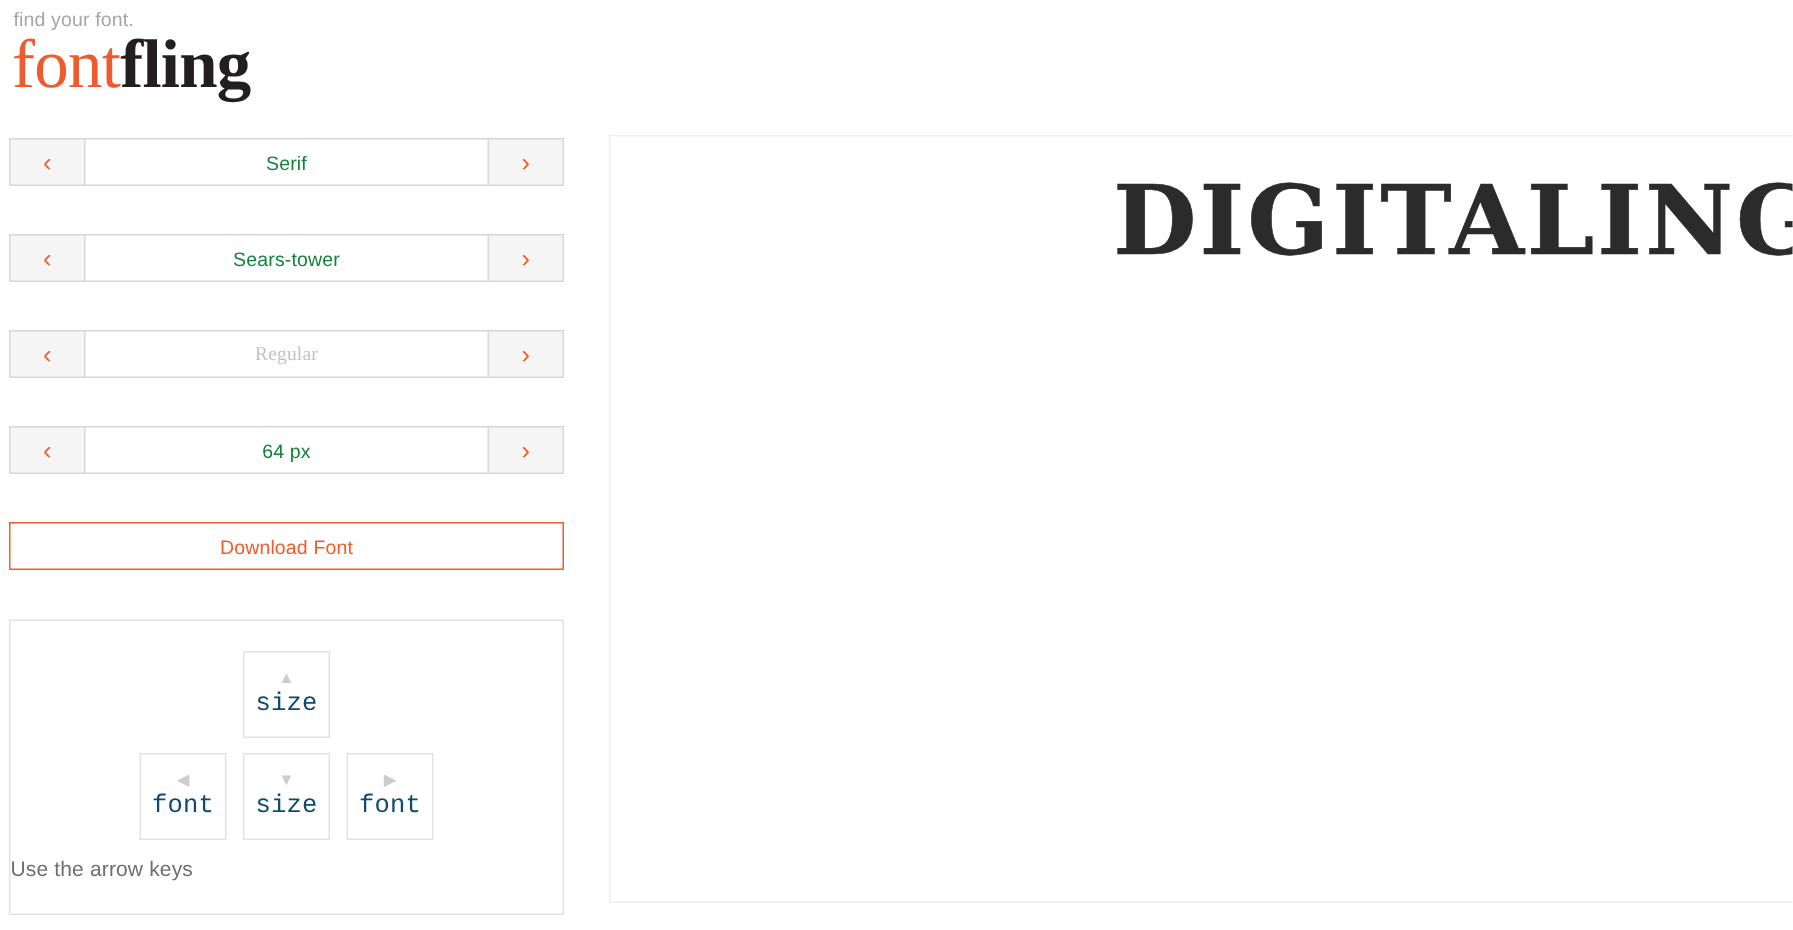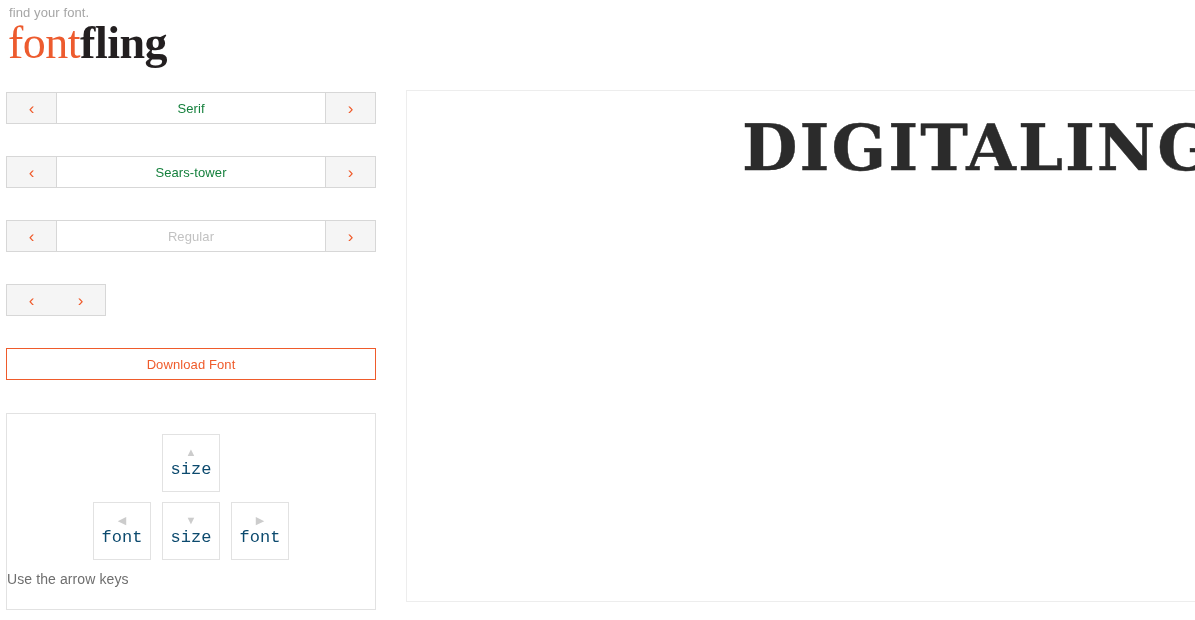--- a/index.html
+++ b/index.html
@@ -89,21 +89,21 @@
     background: #ffffff;
     border: 1px solid #d7d7d7;
     box-sizing: border-box;
     display: flex;
     align-items: center;
     justify-content: center;
     font-size: 13px;
     color: #15803d;
     letter-spacing: 0.1px;
   }
-  .sel-value.muted { color: #c2c2c2; }
+  .sel-value.muted { color: #c2c2c2; font-family: Liberation Serif, serif; }
 
   #row-category { top: 92px; }
   #row-font     { top: 156px; }
   #row-style    { top: 220px; }
   #row-size     { top: 284px; }
 
   
   #download-button {
     position: absolute;
     left: 0;
@@ -228,20 +228,21 @@
   </div>
 
   <div class="selector-row" id="row-style">
     <div class="sel-arrow left">‹</div>
     <div class="sel-value muted">Regular</div>
     <div class="sel-arrow right">›</div>
   </div>
 
   <div class="selector-row" id="row-size">
     <div class="sel-arrow left">‹</div>
+    <div class="sel-value">64 px</div>
     <div class="sel-arrow right">›</div>
   </div>
 
   <div id="download-button">Download Font</div>
 
   <div id="keyboard-hint">
     <div id="key-grid">
       <div class="key-row top">
         <div class="key">
           <span class="key-glyph">▲</span>

